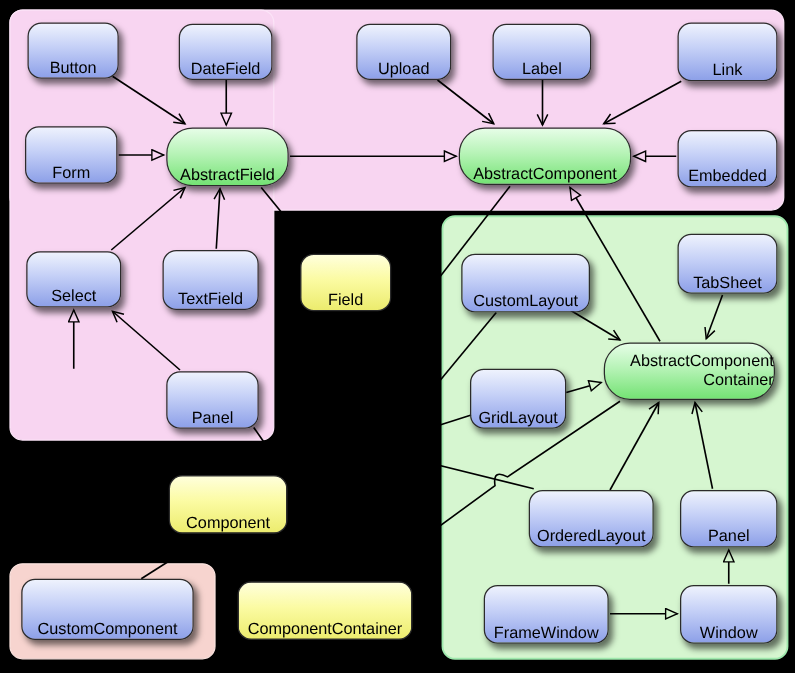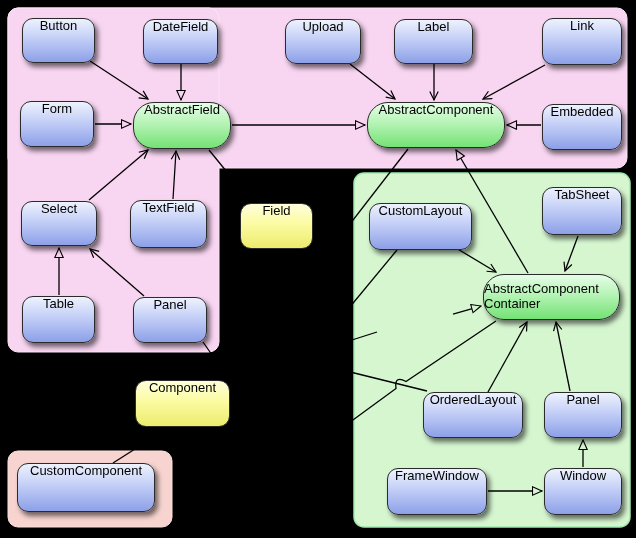--- a/index.html
+++ b/index.html
@@ -6,21 +6,21 @@
   #canvas{
     position:relative;
     width:636px;height:538px;
     background:#000;
     overflow:hidden;
     font-family:"Liberation Sans", sans-serif;
   }
   #edges-svg{position:absolute;left:0;top:0;width:636px;height:538px;}
   .node{
     position:absolute;
-    display:flex;align-items:flex-start;justify-content:center;
+    display:flex;align-items:flex-end;justify-content:center;
     text-align:center;
     border:1px solid #2b2b2b;
     border-radius:11px;
     font-size:13px;color:#000;
     line-height:1.12;
     box-shadow:3px 4px 5px rgba(0,0,0,0.55);
     box-sizing:border-box;
   }
   .n-blue{
     background:linear-gradient(180deg,#eef2fd 0%,#c6d1f7 42%,#8da0e8 100%);
@@ -128,44 +128,47 @@
   <div class="node n-yellow" style="left:240px;top:203px;width:73px;height:46px">
     <span>Field</span>
     </div>
   <div class="node n-blue" style="left:542px;top:187px;width:80px;height:48px">
     <span>TabSheet</span>
     </div>
   <div class="node n-blue" style="left:369px;top:203px;width:103px;height:47px">
     <span>CustomLayout</span>
     </div>
 
-  <div class="node n-blue" style="left:22px;top:296px;width:73px;height:47px">
-    <span>Table</span>
-    </div>
   <div class="node n-blue" style="left:133px;top:297px;width:74px;height:46px">
     <span>Panel</span>
+    </div>
+  <div class="node n-blue" style="left:376px;top:295px;width:77px;height:48px">
+    <span>GridLayout</span>
     </div>
   <div class="node n-green" style="left:483px;top:274px;width:137px;height:46px;flex-direction:column">
     <span>AbstractComponent</span>
     <span>Container</span>
     </div>
 
   <div class="node n-yellow" style="left:135px;top:380px;width:95px;height:47px">
     <span>Component</span>
     </div>
   <div class="node n-blue" style="left:423px;top:392px;width:100px;height:46px">
     <span>OrderedLayout</span>
     </div>
   <div class="node n-blue" style="left:544px;top:392px;width:78px;height:46px">
     <span>Panel</span>
     </div>
 
   <div class="node n-blue" style="left:17px;top:463px;width:138px;height:49px">
     <span>CustomComponent</span>
     </div>
+  <div class="node n-yellow" style="left:190px;top:465px;width:140px;height:47px">
+    <span>ComponentContainer</span>
+    </div>
   <div class="node n-blue" style="left:387px;top:468px;width:100px;height:47px">
     <span>FrameWindow</span>
     </div>
   <div class="node n-blue" style="left:544px;top:468px;width:78px;height:47px">
     <span>Window</span>
     </div>
 
 </div>
 
 </body></html>

